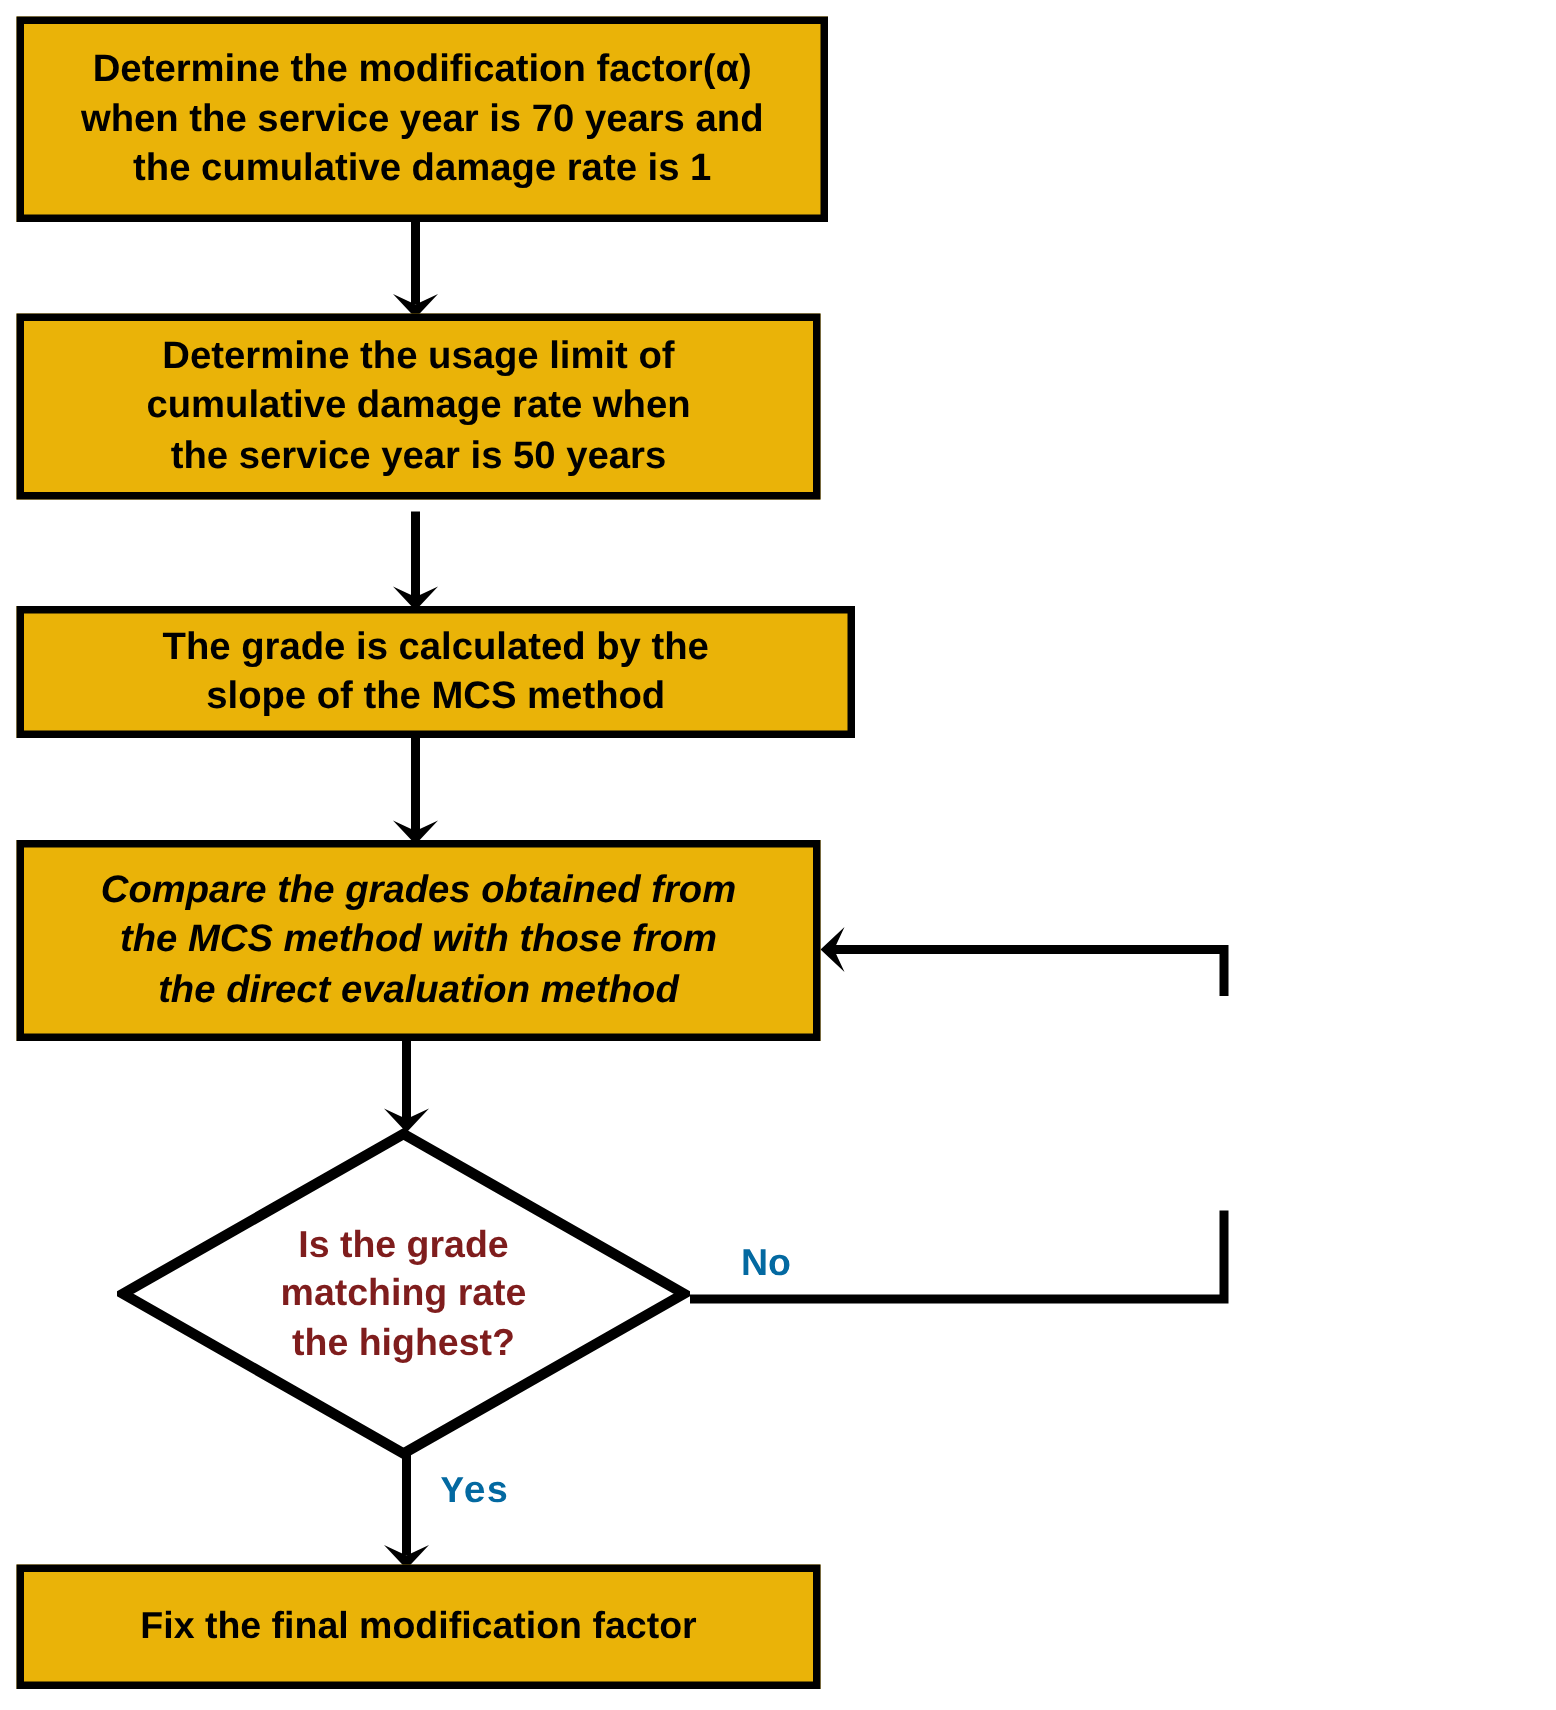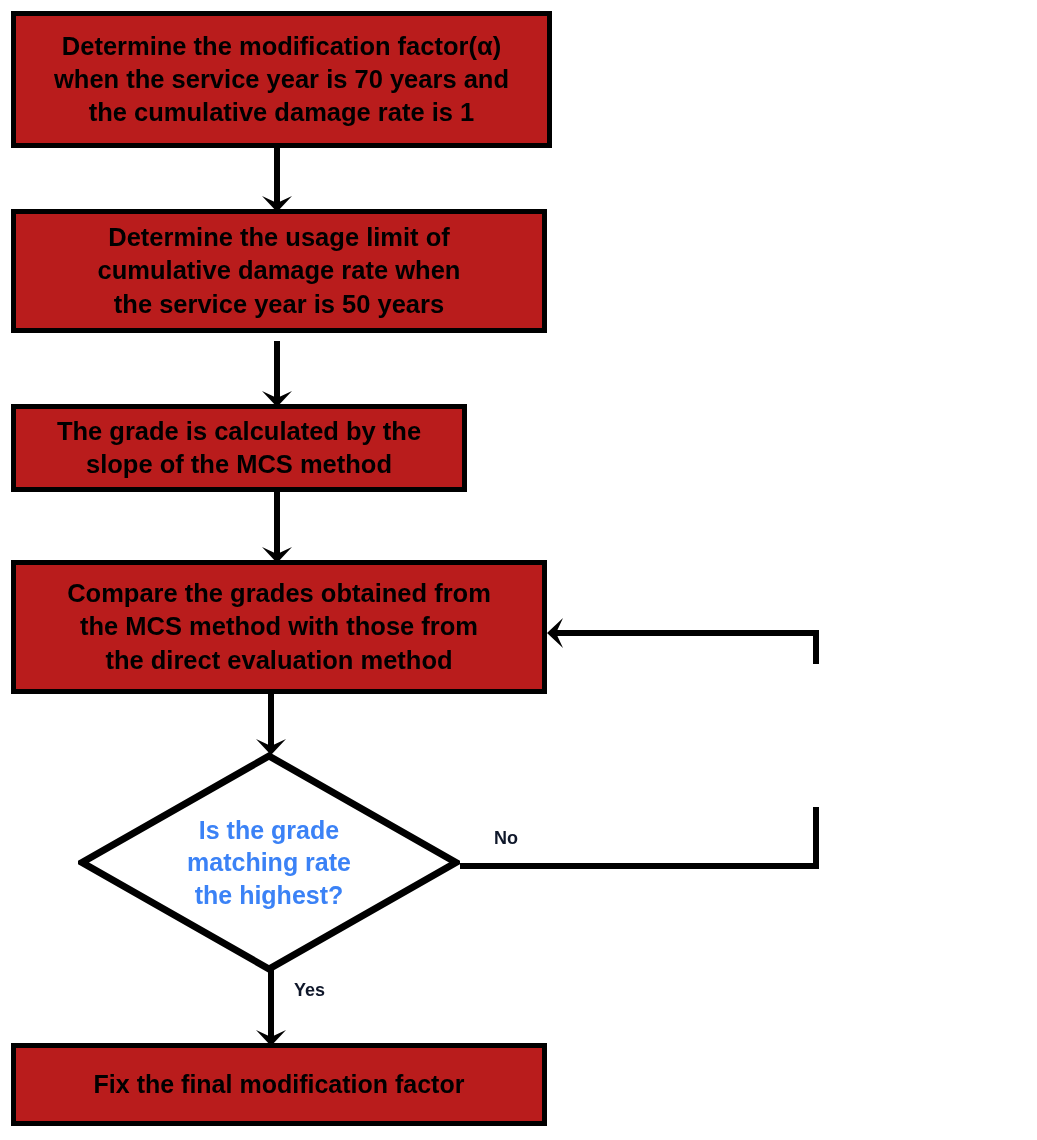--- a/index.html
+++ b/index.html
@@ -12,21 +12,21 @@
     width: 1037px;
     height: 1140px;
     background: #ffffff;
     font-family: "Liberation Sans", sans-serif;
     overflow: hidden;
   }
   .node {
     position: absolute;
     box-sizing: border-box;
     border: 5px solid #000000;
-    background: #b91c1c;
+    background: #eab308;
     display: flex;
     align-items: center;
     justify-content: center;
     text-align: center;
     font-weight: bold;
     color: #000000;
     z-index: 3;
   }
   .node .label {
     display: block;
@@ -36,26 +36,27 @@
   
   #box-determine-alpha {
     left: 11px;  top: 11px;  width: 541px;  height: 137px;
     font-size: 25.5px;
   }
   #box-usage-limit {
     left: 11px;  top: 209px; width: 536px;  height: 124px;
     font-size: 25.5px;
   }
   #box-grade-mcs {
-    left: 11px;  top: 404px; width: 456px;  height: 88px;
+    left: 11px;  top: 404px; width: 559px;  height: 88px;
     font-size: 25.5px;
   }
   #box-compare-grades {
     left: 11px;  top: 560px; width: 536px;  height: 134px;
     font-size: 25.5px;
+    font-style: italic;
   }
   #box-reclassify {
     left: 598px; top: 664px; width: 433px;  height: 143px;
     font-size: 24px;
   }
   #box-fix-factor {
     left: 11px;  top: 1043px; width: 536px; height: 83px;
     font-size: 25px;
   }
   
@@ -74,41 +75,41 @@
     position: absolute;
     left: 0; top: 0;
     width: 382px; height: 221px;
     display: flex;
     align-items: center;
     justify-content: center;
     text-align: center;
     font-weight: bold;
     font-size: 25px;
     line-height: 1.30;
-    color: #3b82f6;
+    color: #7f1d1d;
     white-space: pre-line;
   }
   
   #connectors {
     position: absolute;
     left: 0; top: 0;
     width: 1037px; height: 1140px;
     z-index: 1;
   }
   
   .edge-label {
     position: absolute;
     font-weight: bold;
-    font-size: 18px;
-    color: #0f172a;
+    font-size: 25px;
+    color: #0369a1;
     z-index: 4;
     background: transparent;
   }
   #edge-label-no  { left: 494px; top: 828px; }
-  #edge-label-yes { left: 294px; top: 980px; }
+  #edge-label-yes { left: 294px; top: 980px; font-family: Liberation Mono, monospace; }
 </style>
 </head>
 <body>
 
 <div id="canvas">
 
   <svg id="connectors" viewBox="0 0 1037 1140" xmlns="http://www.w3.org/2000/svg">
     <defs>
       <marker id="arrow-down" markerWidth="14" markerHeight="14" refX="5" refY="10" orient="0" markerUnits="userSpaceOnUse">
         <path d="M0,0 L5,11 L10,0 L5,4 Z" fill="#000000"></path>

